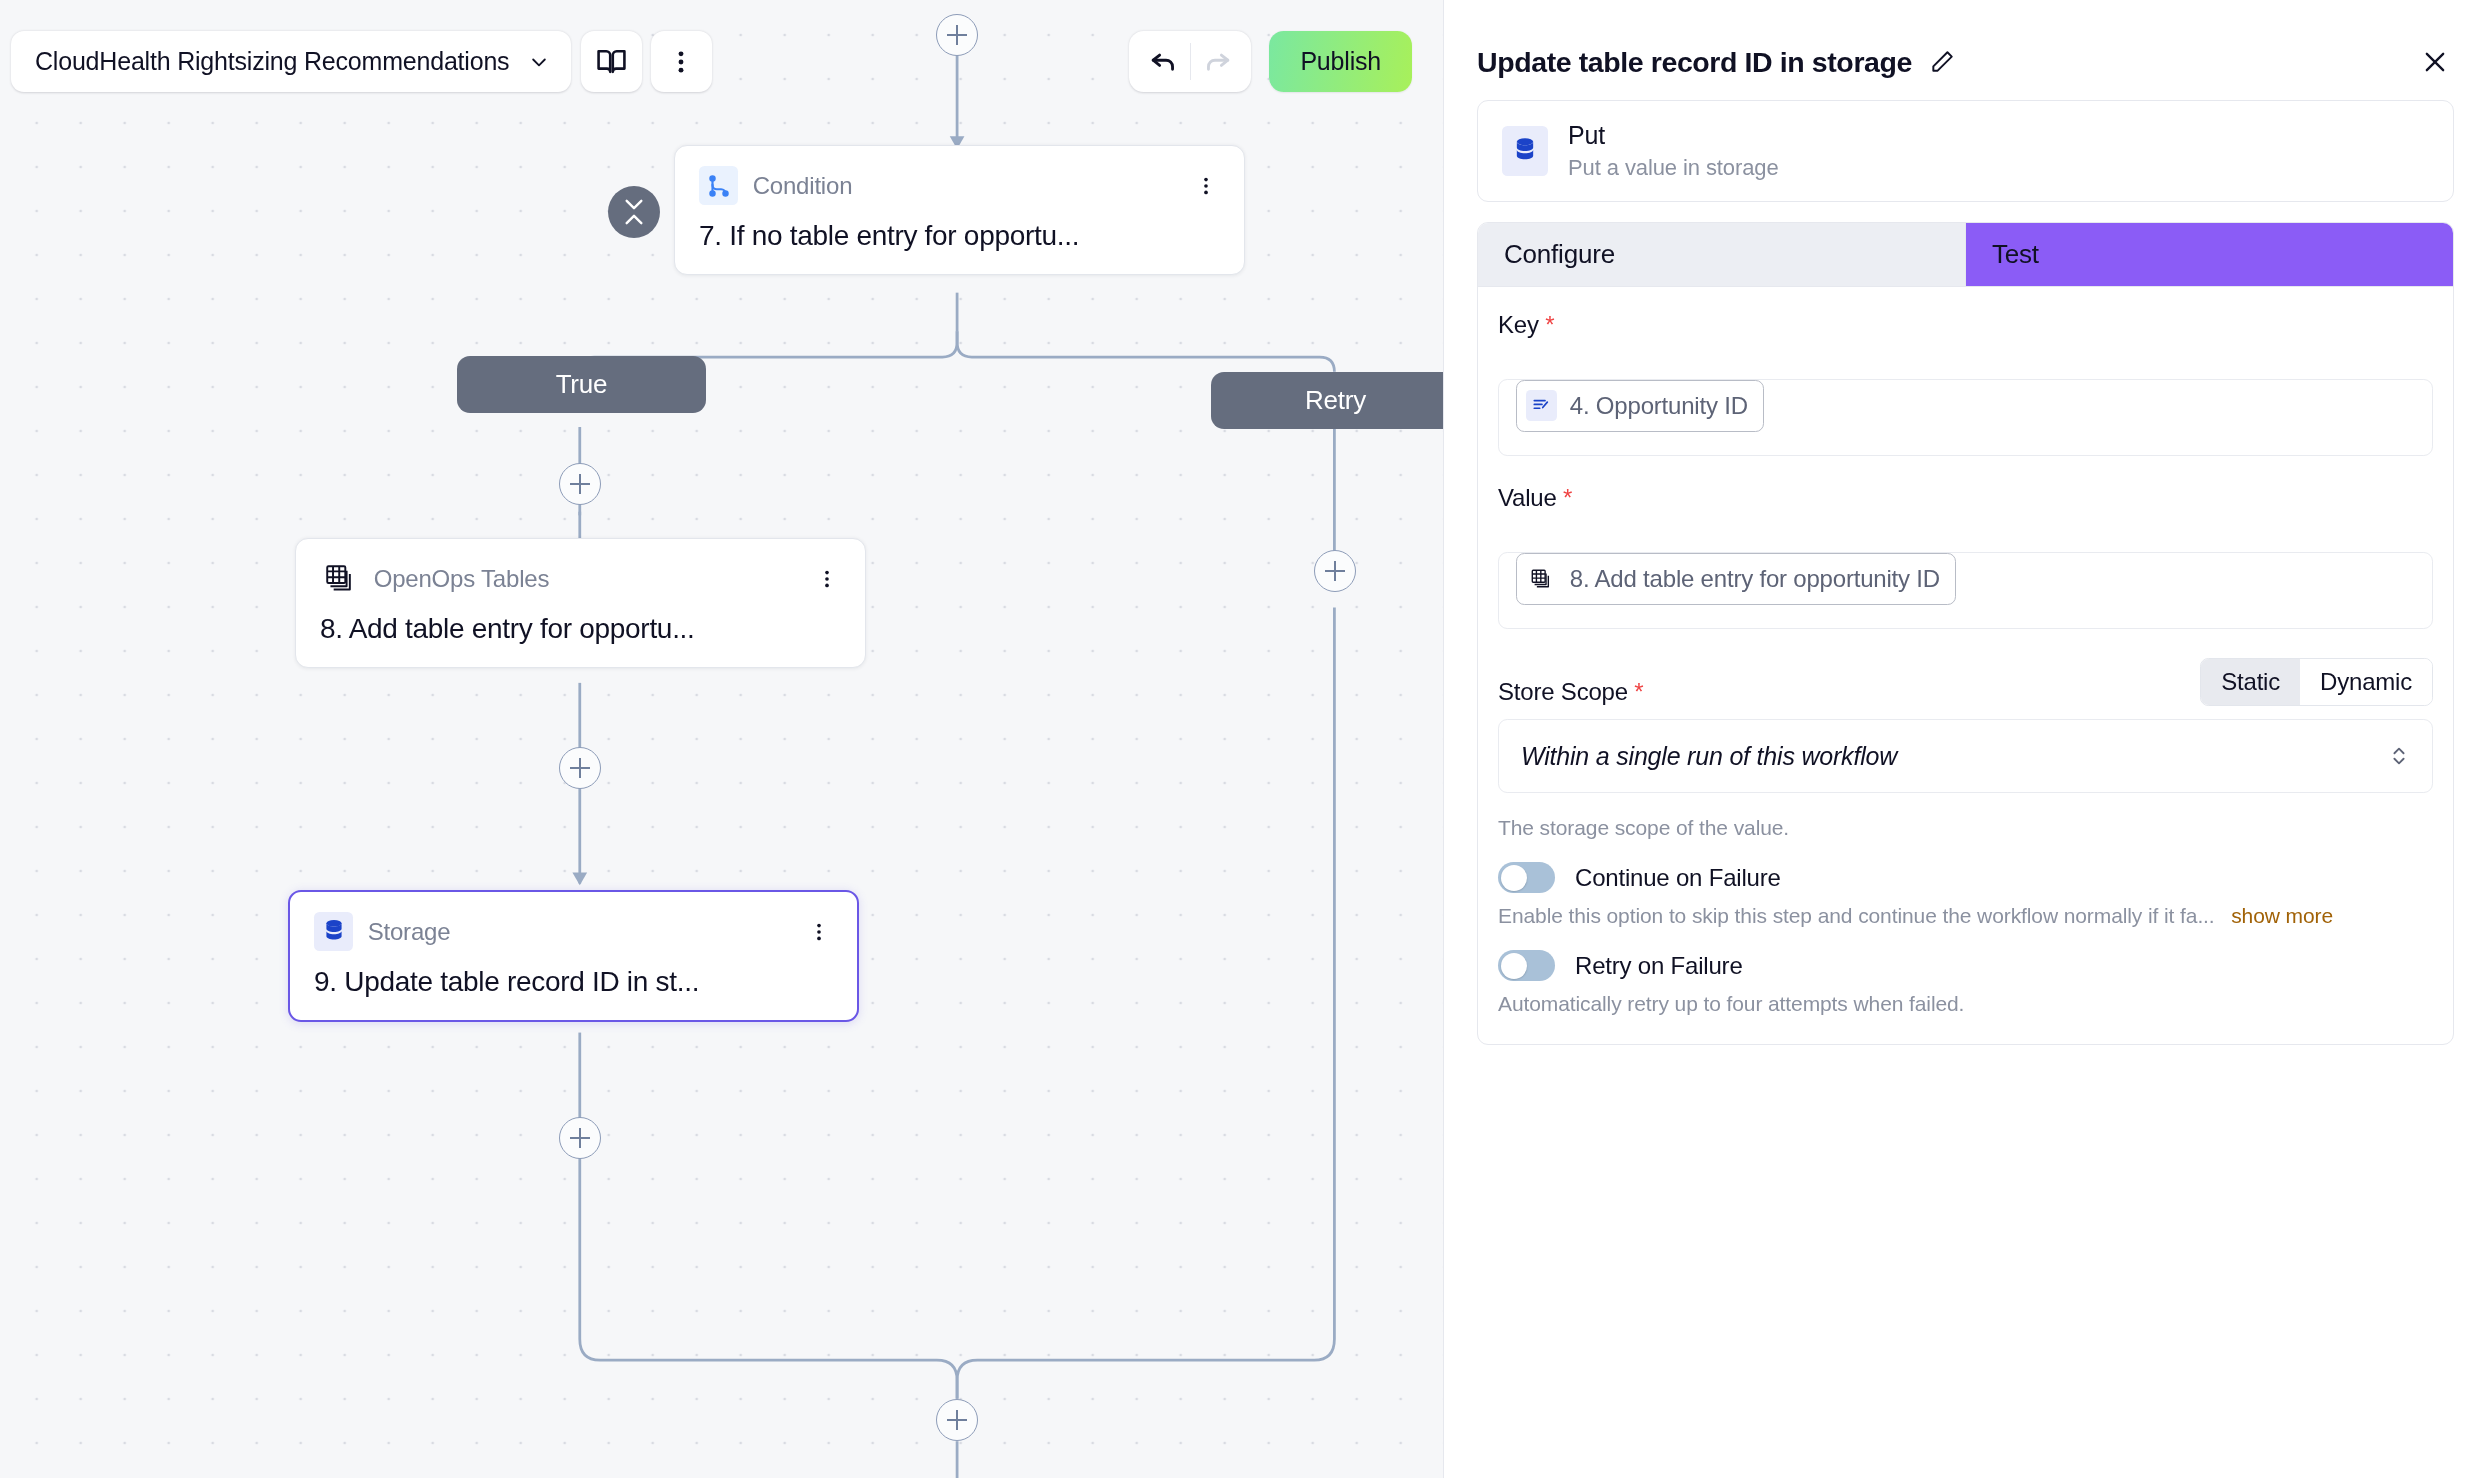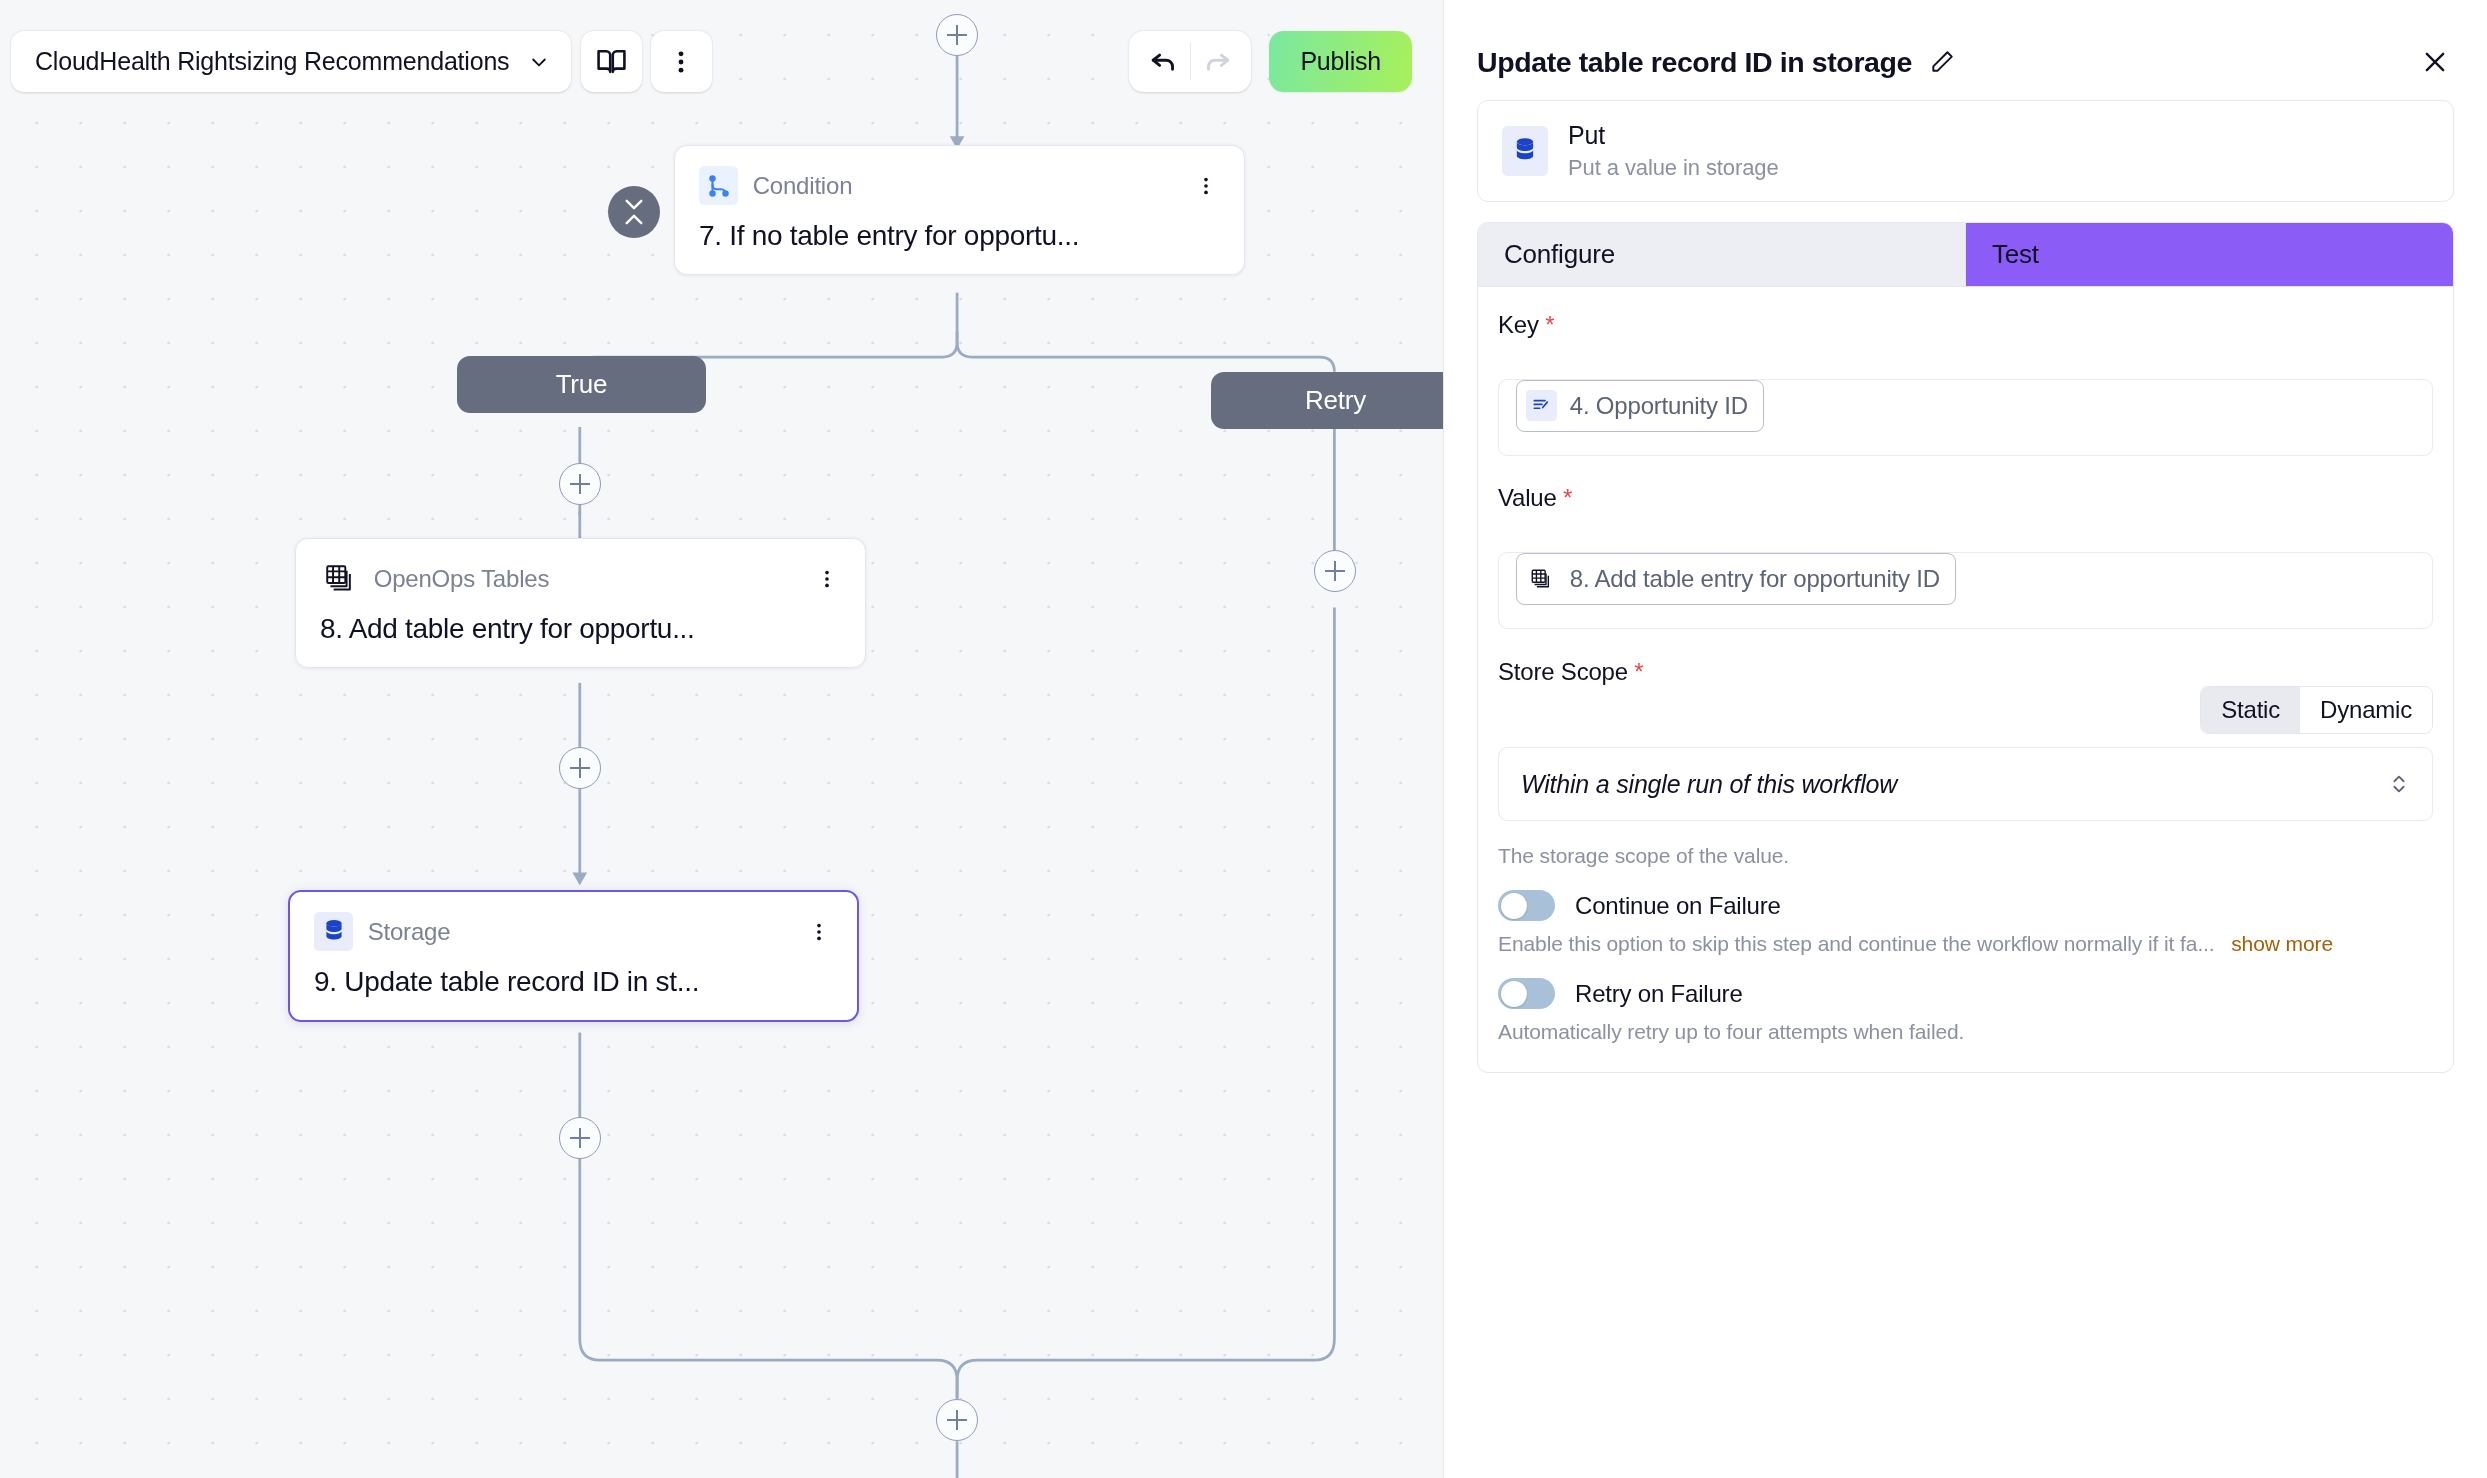--- a/index.html
+++ b/index.html
@@ -241,21 +241,21 @@
     font-size: 24px; color: #5d6376; letter-spacing: -0.2px;
     cursor: pointer;
   }
   .chip-ico {
     width: 31px; height: 31px; border-radius: 4.6px;
     display: flex; align-items: center; justify-content: center; flex: none;
   }
   .chip-ico.lav { background: #e9ecfb; }
   .chip-ico.plain { background: transparent; }
 
-  .scope-row { display: flex; align-items: flex-start; margin-bottom: 13px; flex-direction: column; }
+  .scope-row { display: flex; align-items: flex-end; margin-bottom: 13px; }
   .seg {
     margin-left: auto;
     display: flex; border: 1.4px solid #e3e6ec; border-radius: 8.3px;
     overflow: hidden; background: #fff;
   }
   .seg-item {
     padding: 9.2px 20px; font-size: 24px; color: #101124;
     letter-spacing: -0.2px; cursor: pointer; background: #fff;
   }
   .seg-item.active { background: #e8eaef; }

